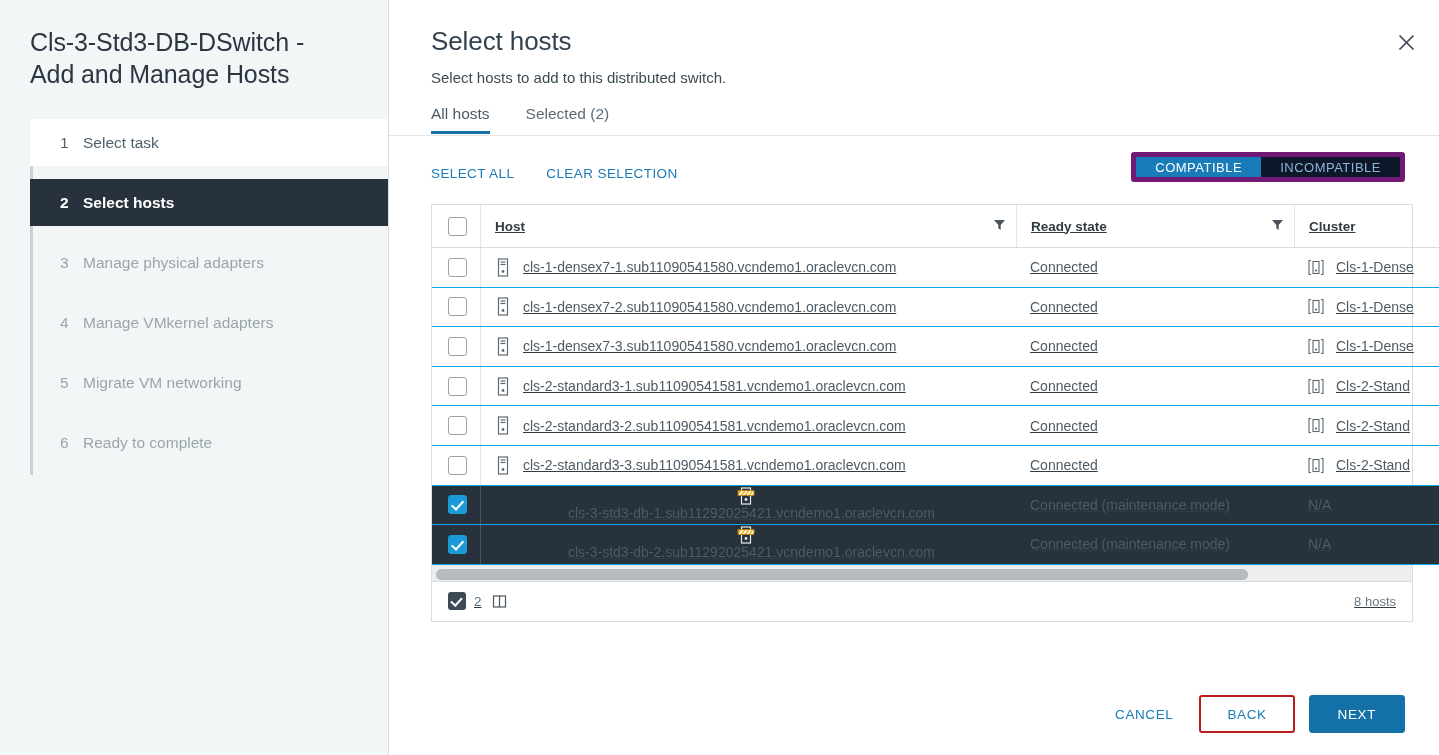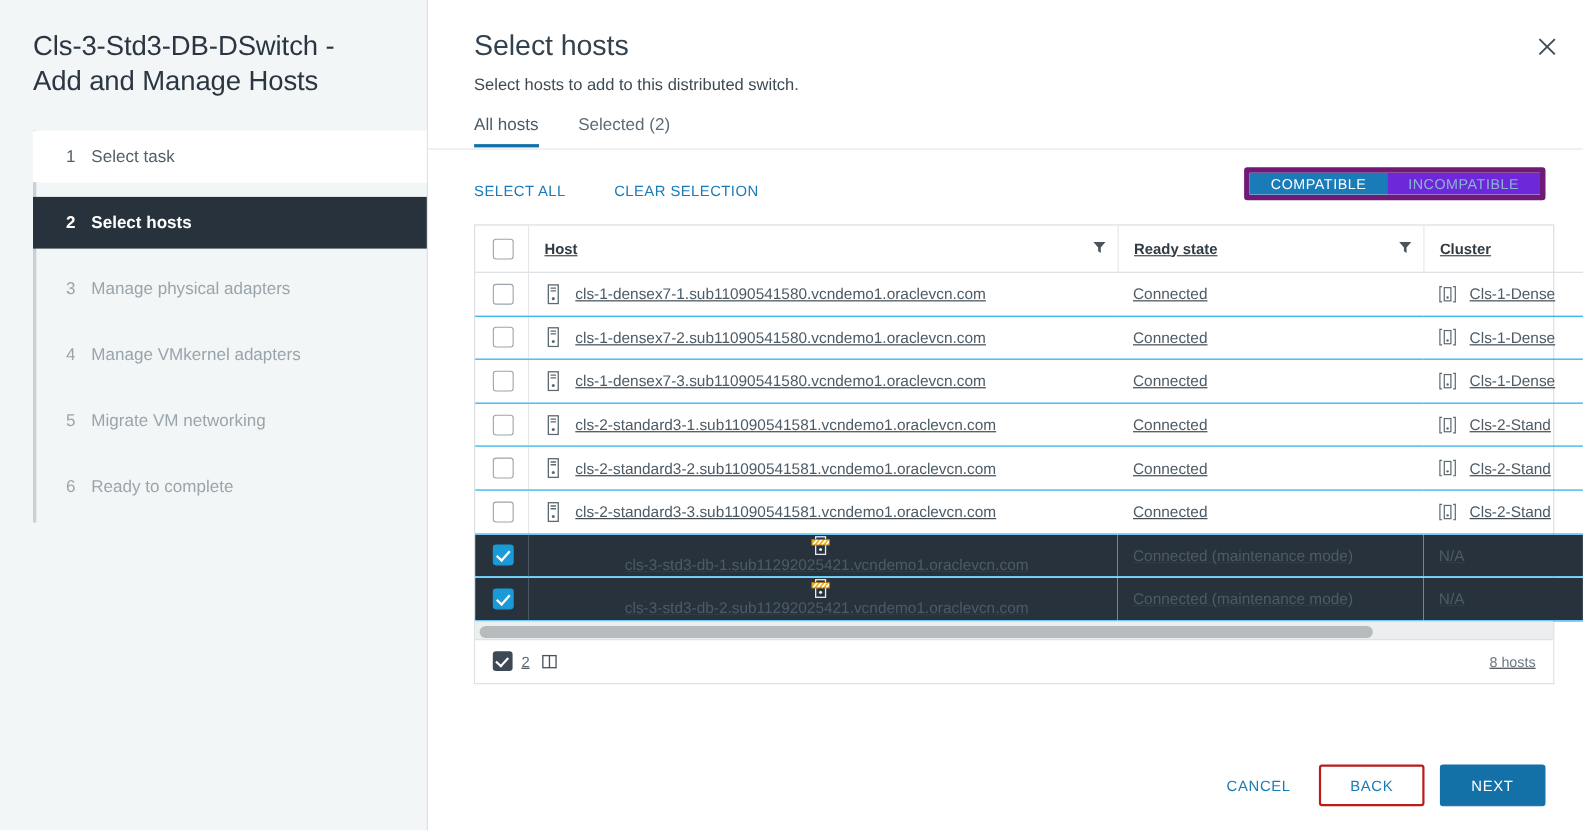--- a/index.html
+++ b/index.html
@@ -133,21 +133,20 @@
   }
 
   
   .actions-bar {
     display: flex;
     align-items: center;
     padding-left: 42px;
     margin-top: 22px;
     height: 30px;
     position: relative;
-    gap: 12px;
   }
   .action-link {
     font-size: 13.5px;
     letter-spacing: 0.4px;
     color: #1a7bb9;
     cursor: pointer;
     margin-right: 32px;
     text-transform: uppercase;
   }
   .seg-group {
@@ -159,21 +158,21 @@
     border-radius: 3px;
     overflow: hidden;
     height: 30px;
   }
   .seg {
     font-size: 13px;
     letter-spacing: 0.5px;
     padding: 0 19px;
     display: flex; align-items: center;
     cursor: pointer;
-    background: #6d28d9;
+    background: #0f172a;
     color: #8ab5d3;
   }
   .seg.active {
     background: #1a7bb9;
     color: #ffffff;
   }
 
   
   .table-wrap {
     margin: 16px 0 0 42px;

